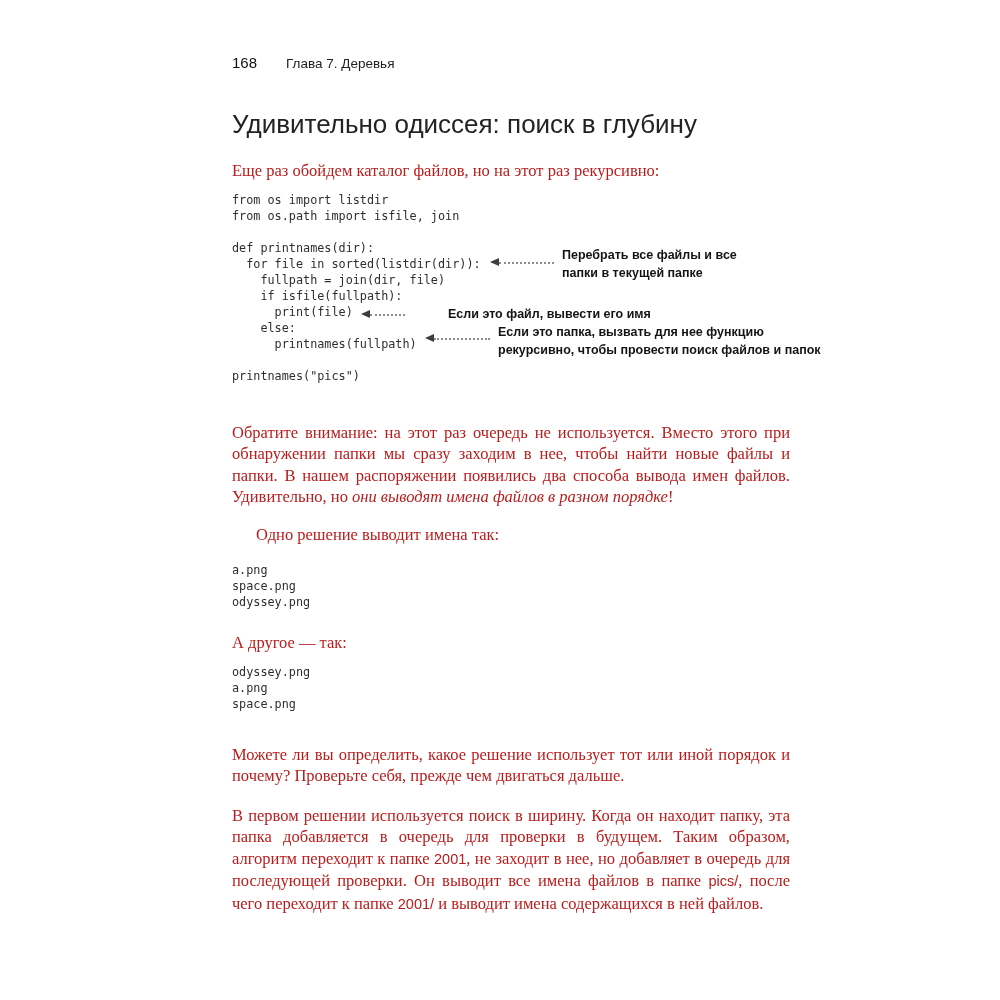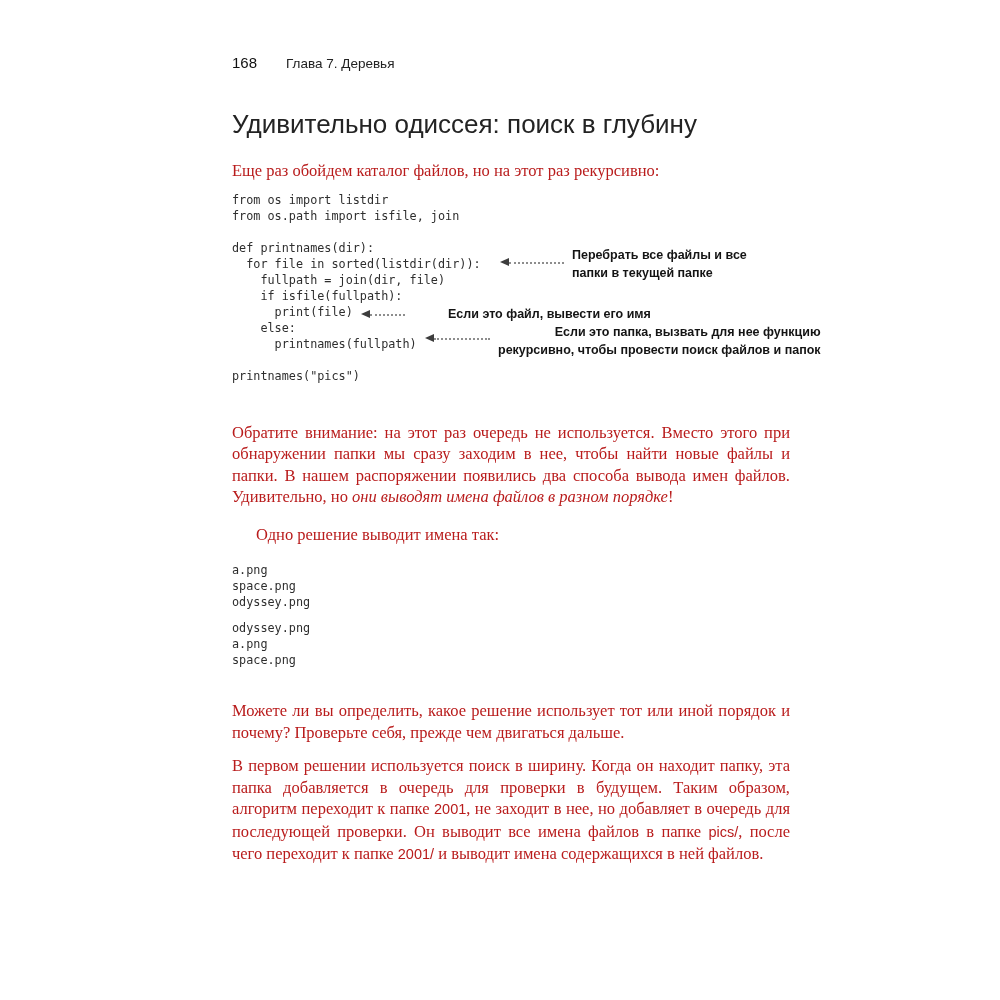--- a/index.html
+++ b/index.html
@@ -54,21 +54,21 @@
     line-height: 21.5px;
     margin: 0;
     color: #b91c1c;
   }
   .justify { text-align: justify; }
   .intro { margin-top: 20px; }
   .note-para { margin-top: 38px; }
   .lead-one { margin-top: 16px; margin-left: 24px; }
   .lead-two { margin-top: 22px; }
   .question { margin-top: 32px; }
-  .explanation { margin-top: 12px; }
+  .explanation { margin-top: 18px; }
   em { font-style: italic; }
 
   
   .inline-code {
     font-family: "Liberation Sans", sans-serif;
     font-size: 14.5px;
   }
 
   
   .code {
@@ -114,25 +114,25 @@
   }
   .ann-text {
     font-family: "Liberation Sans", sans-serif;
     font-weight: bold;
     font-size: 12.5px;
     line-height: 18px;
     color: #141414;
     white-space: pre-line;
     flex: none;
   }
-  .a1 { left: 268px; top: 54px; }
+  .a1 { left: 258px; top: 54px; }
   .a1 .ann-arrow { width: 64px; margin-top: 12px; margin-right: 8px; }
   .a2 { left: 129px; top: 113px; gap: 36px; }
   .a2 .ann-arrow { width: 44px; margin-top: 5px; margin-right: 7px; }
-  .a3 { left: 193px; top: 131px; text-align: right; }
+  .a3 { left: 193px; top: 131px; }
   .a3 .ann-arrow { width: 65px; margin-top: 11px; margin-right: 8px; }
 </style>
 </head>
 <body>
 
 <div class="page">
 
   <div class="running-head">
     <span class="pagenum">168</span>
     <span class="chapter">Глава 7. Деревья</span>
@@ -184,20 +184,21 @@
   </div>
 
   <p class="body justify note-para"><span>Обратите внимание: на этот раз очередь не используется. Вместо этого при обнаружении папки мы сразу заходим в нее, чтобы найти новые файлы и папки. В нашем распоряжении появились два способа вывода имен файлов. Удивительно, но </span><em>они выводят имена файлов в разном порядке</em><span>!</span></p>
 
   <p class="body lead-one">Одно решение выводит имена так:</p>
 
   <pre class="code output-1">a.png
 space.png
 odyssey.png</pre>
 
+  <p class="body lead-two">А другое — так:</p>
 
   <pre class="code output-2">odyssey.png
 a.png
 space.png</pre>
 
   <p class="body justify question">Можете ли вы определить, какое решение использует тот или иной порядок и почему? Проверьте себя, прежде чем двигаться дальше.</p>
 
   <p class="body justify explanation"><span>В первом решении используется поиск в ширину. Когда он находит папку, эта папка добавляется в очередь для проверки в будущем. Таким образом, алгоритм переходит к папке </span><span class="inline-code">2001</span><span>, не заходит в нее, но добавляет в очередь для последующей проверки. Он выводит все имена файлов в папке </span><span class="inline-code">pics/</span><span>, после чего переходит к папке </span><span class="inline-code">2001/</span><span> и выводит имена содержащихся в ней файлов.</span></p>
 
 </div>

